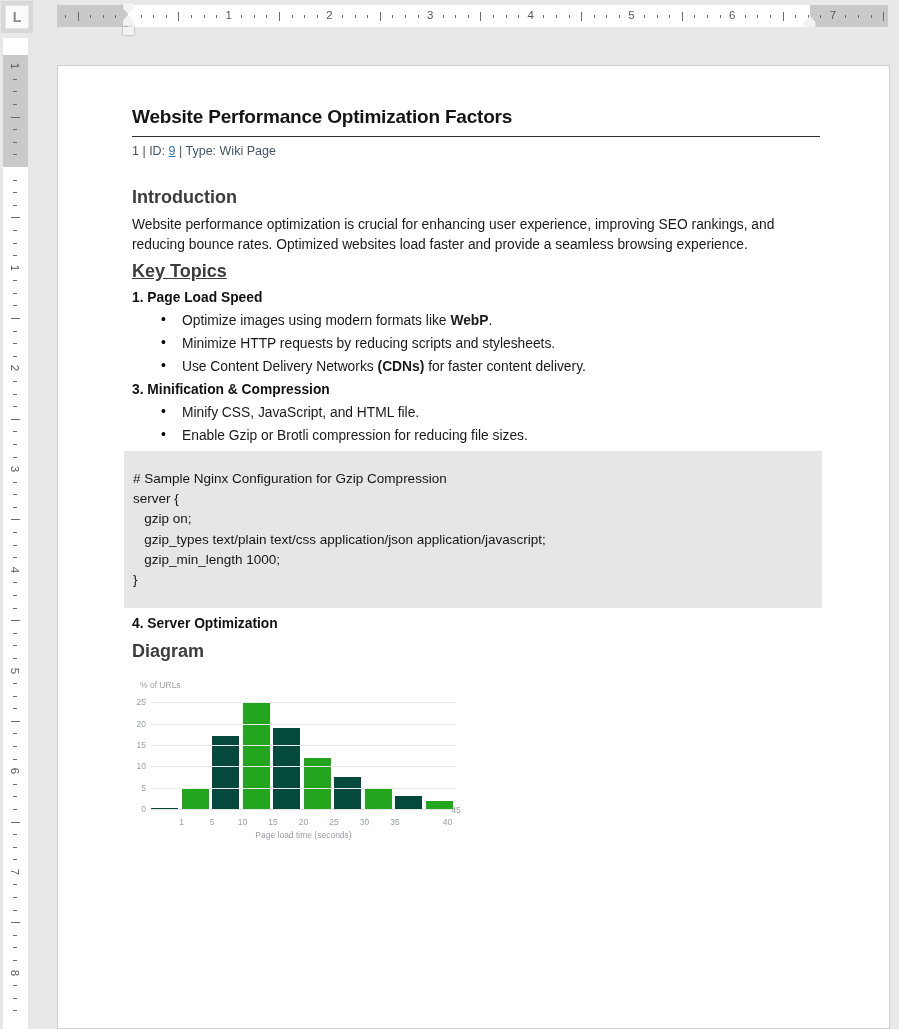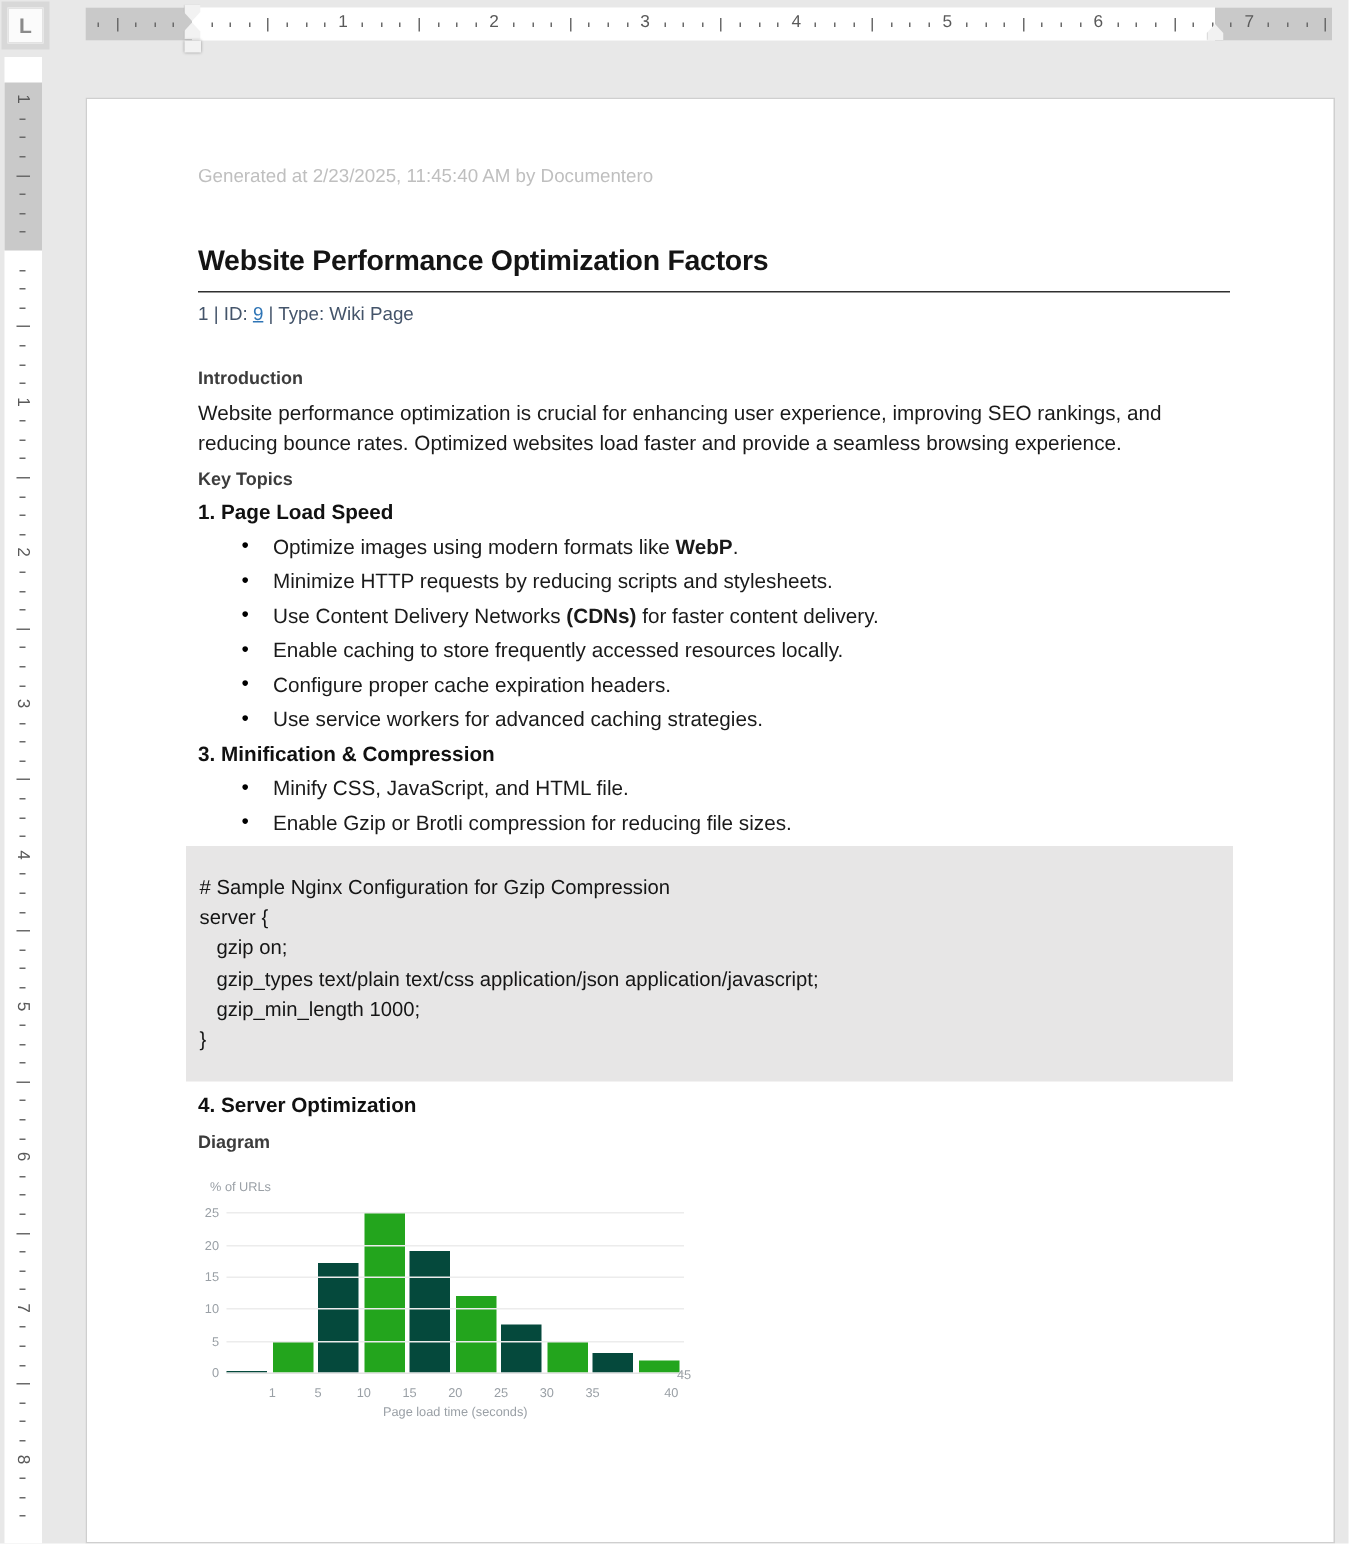--- a/index.html
+++ b/index.html
@@ -65,23 +65,23 @@
 
   #generated-line { margin-top: 44px; font-size: 12.5px; color: #bfbfbf; }
 
   #doc-title {
     margin-top: 40px; font-size: 19px; font-weight: 700; color: #141414;
     padding-bottom: 8px; border-bottom: 1.5px solid #2f2f2f; letter-spacing: -0.2px;
   }
   #doc-meta { margin-top: 7px; font-size: 12.5px; color: #44546a; }
   #doc-meta a { color: #2e74b5; text-decoration: underline; cursor: pointer; }
 
-  .h2 { font-size: 12px; font-weight: 600; color: #3c3c3c; }
+  .h2 { font-size: 18px; font-weight: 600; color: #3c3c3c; }
   #intro-heading { margin: 29px 0 7px; }
-  #key-topics-heading { margin: 6px 0 1px; }
+  #key-topics-heading { margin: 6px 0 1px; text-decoration: underline; }
   #diagram-heading { margin: 10px 0 0; }
 
   .body-text { font-size: 13.8px; color: #1a1a1a; line-height: 20px; }
 
   .topic-heading { font-size: 13.8px; font-weight: 700; color: #111; margin-top: 8px; }
   ul.bullets { list-style: none; padding-left: 50px; margin: 1px 0 2px; }
   ul.bullets li { position: relative; font-size: 13.8px; color:#1a1a1a;
                   line-height: 15px; margin: 8px 0; }
   ul.bullets li::before { content: "•"; position: absolute; left: -21px; top: -1px;
                           font-size: 14px; color:#000; }
@@ -260,44 +260,38 @@
     <div class="vtick" style="top: 922.013px;"></div>
     <div class="vnum" style="top: 928.6px;">8</div>
     <div class="vtick" style="top: 947.188px;"></div>
     <div class="vtick" style="top: 959.775px;"></div>
     <div class="vtick" style="top: 972.362px;"></div>
   </div>
 
 <div id="page">
   <div id="content">
 
-    <div id="generated-line">Generated at 2/23/2025, 11:45:40 AM by Documentero</div>
 
     <h1 id="doc-title">Website Performance Optimization Factors</h1>
 
     <div id="doc-meta">
       <span>1 | ID: </span><a>9</a><span> | Type: Wiki Page</span>
     </div>
 
     <div class="h2" id="intro-heading">Introduction</div>
     <div class="body-text">Website performance optimization is crucial for enhancing user experience, improving SEO rankings, and reducing bounce rates. Optimized websites load faster and provide a seamless browsing experience.</div>
 
     <div class="h2" id="key-topics-heading">Key Topics</div>
 
     <div id="topics">
         <div class="topic-heading">1. Page Load Speed</div>
         <ul class="bullets">
           <li><span>Optimize images using modern formats like </span><span style="font-weight: 700;">WebP</span><span>.</span></li>
           <li><span>Minimize HTTP requests by reducing scripts and stylesheets.</span></li>
           <li><span>Use Content Delivery Networks </span><span style="font-weight: 700;">(CDNs)</span><span> for faster content delivery.</span></li>
-        </ul>
-        <ul class="bullets">
-          <li><span>Enable caching to store frequently accessed resources locally.</span></li>
-          <li><span>Configure proper cache expiration headers.</span></li>
-          <li><span>Use service workers for advanced caching strategies.</span></li>
         </ul>
         <div class="topic-heading">3. Minification &amp; Compression</div>
         <ul class="bullets">
           <li><span>Minify CSS, JavaScript, and HTML file.</span></li>
           <li><span>Enable Gzip or Brotli compression for reducing file sizes.</span></li>
         </ul>
         <pre class="codeblock"># Sample Nginx Configuration for Gzip Compression
 server {
    gzip on;
    gzip_types text/plain text/css application/json application/javascript;

